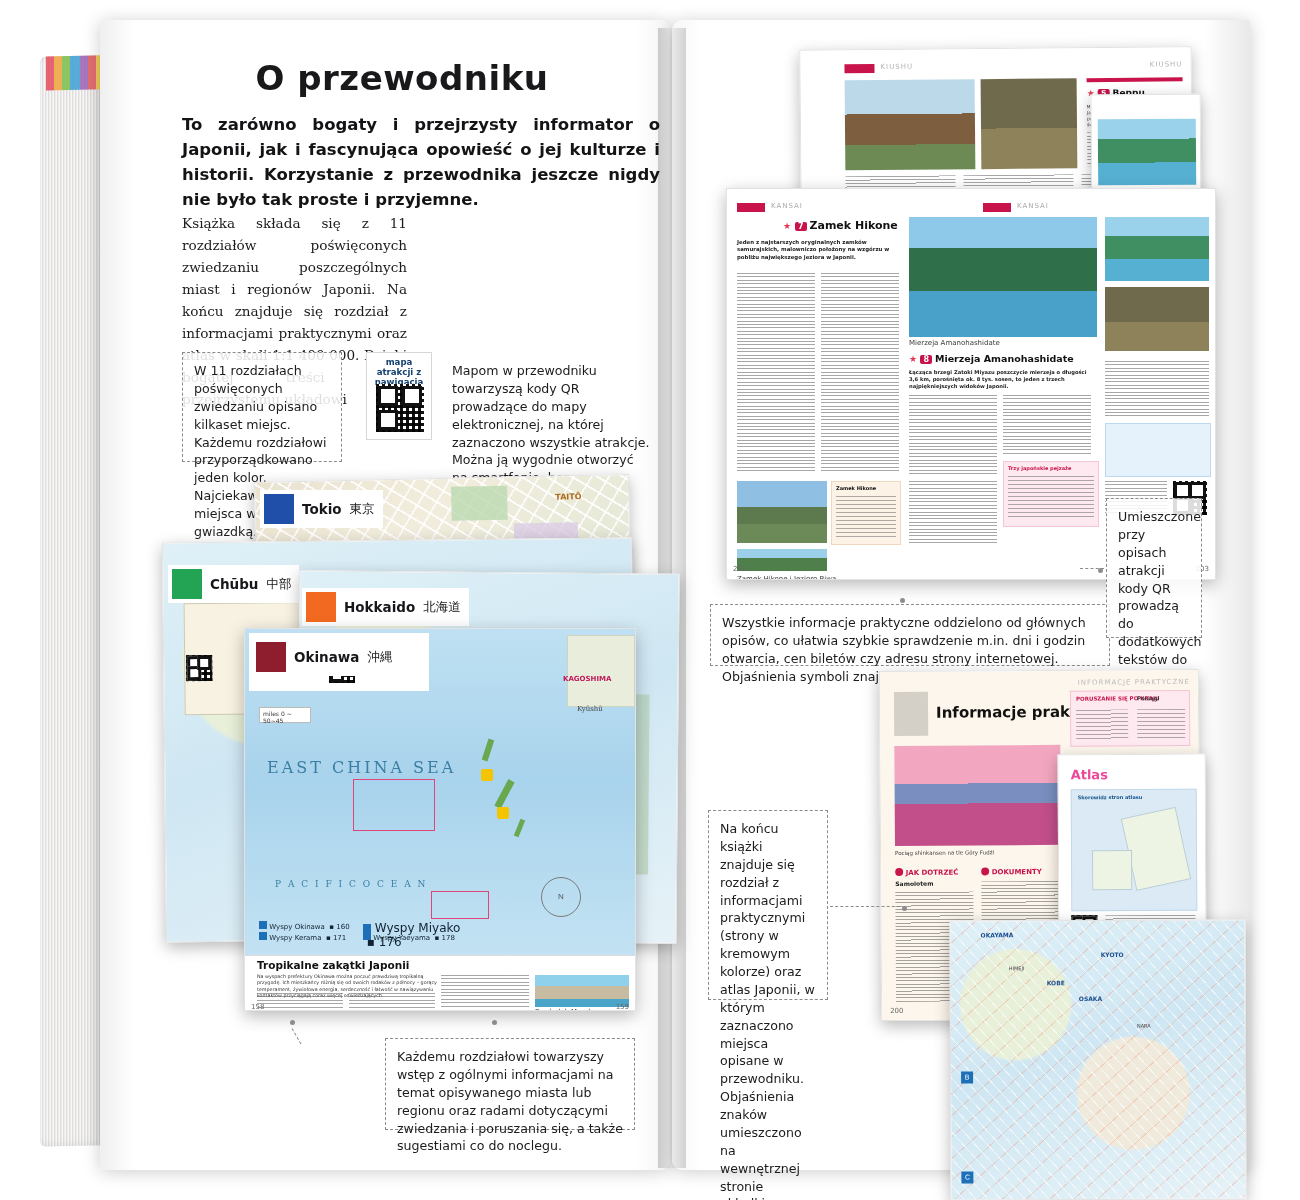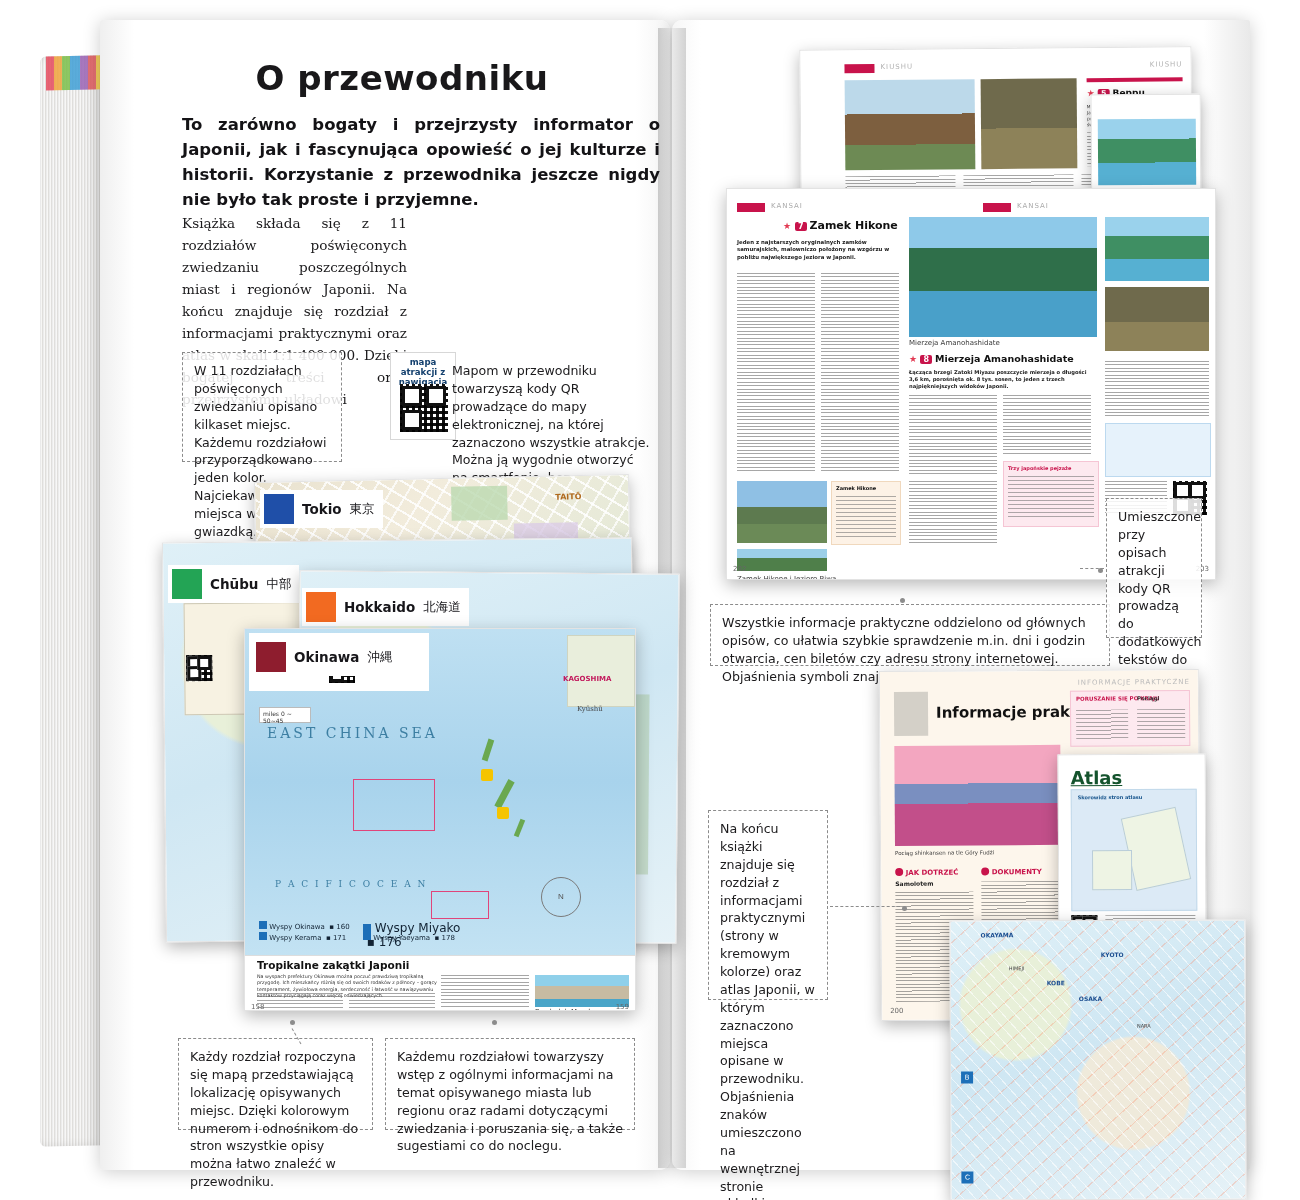--- a/index.html
+++ b/index.html
@@ -169,21 +169,20 @@
   .qr::before { left: 4%; top: 4%; }
   .qr::after  { right: 4%; top: 4%; }
   .qr > i     { left: 4%; bottom: 4%; }
 
   .qr-card {
     position: absolute;
     background: #ffffff;
     border: 1px solid #d7d7d7;
     box-sizing: border-box;
     text-align: center;
-    margin-left: 24px;
   }
   .qr-card .qr-title {
     font-family: "DejaVu Sans", sans-serif;
     font-size: 8.6px;
     font-weight: bold;
     color: #14406e;
     line-height: 1.15;
     padding: 5px 4px 2px;
   }
 
@@ -391,21 +390,21 @@
       <div style="position:absolute; left:4px; top:4px; width:180px; height:58px; background:#fff;"></div>
       <div class="qr" style="position:absolute; left:84px; top:28px; width:26px; height:26px;">
           <i></i>
         </div>
       <div style="position:absolute; left:322px; top:6px; width:66px; height:70px; background:#e9eedc; border:1px solid #cfd4c0;"></div>
       <div style="position:absolute; left:318px; top:46px; font-family:'DejaVu Sans',sans-serif; font-size:7px; color:#c2185b; font-weight:bold;">KAGOSHIMA</div>
       <div style="position:absolute; left:332px; top:76px; font-family:'DejaVu Serif',serif; font-size:7px; color:#444;">Kyūshū</div>
 
       <div style="position:absolute; left:14px; top:78px; width:52px; height:16px; background:#fff; border:1px solid #bbb; font-family:'DejaVu Sans',sans-serif; font-size:6px; color:#333; padding:2px 3px; box-sizing:border-box;">miles 0 ~ 50~45</div>
 
-      <div style="position:absolute; left:22px; top:96px; font-family:'DejaVu Serif',serif; font-size:14px; letter-spacing:3px; color:#3c7ea2;">EAST CHINA SEA</div>
+      <div style="position:absolute; left:22px; top:129px; font-family:'DejaVu Serif',serif; font-size:16px; letter-spacing:3px; color:#3c7ea2;">EAST CHINA SEA</div>
       <div style="position:absolute; left:30px; top:250px; font-family:'DejaVu Serif',serif; font-size:9px; letter-spacing:2px; color:#3c7ea2;">P A C I F I C   O C E A N</div>
 
       <div style="position:absolute; left:108px; top:150px; width:80px; height:50px; border:1.5px solid #e0457a;"></div>
       <div style="position:absolute; left:240px; top:110px; width:6px; height:22px; background:#6aa84f; transform:rotate(18deg);"></div>
       <div style="position:absolute; left:256px; top:150px; width:7px; height:30px; background:#6aa84f; transform:rotate(28deg);"></div>
       <div style="position:absolute; left:272px; top:190px; width:5px; height:18px; background:#6aa84f; transform:rotate(22deg);"></div>
       <div style="position:absolute; left:236px; top:140px; width:12px; height:12px; background:#f5c400; border-radius:2px;"></div>
       <div style="position:absolute; left:252px; top:178px; width:12px; height:12px; background:#f5c400; border-radius:2px;"></div>
       <div style="position:absolute; left:186px; top:262px; width:56px; height:26px; border:1.5px solid #e0457a;"></div>
 
@@ -445,21 +444,20 @@
       <div class="pg-num" style="left:6px; top:374px;">158</div>
       <div class="pg-num" style="right:6px; top:374px;">159</div>
     </div>
 
     <div class="chap-tag" style="left:212px; top:618px;">
       <span class="chap-swatch" style="background:#8e1d2e;"></span>
       <span>Okinawa</span>
       <span class="jp">沖縄</span>
     </div>
 
-    <div class="callout" style="left:138px; top:1018px; width:195px; height:92px;">Każdy rozdział rozpoczyna się mapą przedstawiającą lokalizację opisywanych miejsc. Dzięki kolorowym numerom i odnośnikom do stron wszystkie opisy można łatwo znaleźć w przewodniku.</div>
     <div class="callout" style="left:345px; top:1018px; width:250px; height:92px;">Każdemu rozdziałowi towarzyszy wstęp z ogólnymi informacjami na temat opisywanego miasta lub regionu oraz radami dotyczącymi zwiedzania i poruszania się, a także sugestiami co do noclegu.</div>
     <div class="dot" style="left:250px; top:1000px;"></div>
     <div class="dot" style="left:452px; top:1000px;"></div>
     <div class="leader" style="left:252px; top:1008px; width:18px; transform:rotate(60deg);"></div>
 
     <div class="spread" style="left:760px; top:28px; width:392px; height:158px; transform: rotate(-0.5deg);">
       <div style="position:absolute; left:0; top:0; width:392px; height:158px; background:#fff;"></div>
       <div class="hdr-bar" style="left:44px; top:14px; width:30px;"></div>
       <div class="caption-sm" style="left:80px; top:13px; letter-spacing:1px; color:#b2b2b2;">KIUSHU</div>
       <div class="caption-sm" style="right:8px; top:13px; letter-spacing:1px; color:#b2b2b2;">KIUSHU</div>
@@ -567,21 +565,21 @@
         <div class="txtlines" style="left:66px; top:18px; width:48px; height:30px;"></div>
       </div>
       <div style="position:absolute; left:190px; top:84px; width:118px; height:1px; background:#e0cfbb;"></div>
       <div class="txtlines dense" style="left:190px; top:96px; width:56px; height:230px;"></div>
       <div class="txtlines dense" style="left:252px; top:96px; width:56px; height:230px;"></div>
       <div class="pg-num" style="left:8px; bottom:5px;">200</div>
     </div>
 
     <div class="spread" style="left:1018px; top:734px; width:148px; height:190px; transform: rotate(-0.3deg);">
       <div style="position:absolute; inset:0; background:#ffffff;"></div>
-      <div style="position:absolute; left:12px; top:12px; font-family:'DejaVu Sans',sans-serif; font-size:18px; font-weight:bold; color:#14532d;text-decoration:underline;">Atlas</div>
+      <div style="position:absolute; left:12px; top:12px; font-family:'DejaVu Sans',sans-serif; font-size:13px; font-weight:bold; color:#ec4899;">Atlas</div>
       <div style="position:absolute; left:12px; top:34px; width:124px; height:120px; background:#dceaf6; border:1px solid #c2d9ea;">
         <div style="position:absolute; left:6px; top:4px; font-family:'DejaVu Sans',sans-serif; font-size:5px; font-weight:bold; color:#16548c;">Skorowidz stron atlasu</div>
         <div style="position:absolute; left:56px; top:22px; width:54px; height:72px; background:#eef4e4; border:1px solid #b9cdd9; transform:rotate(-12deg);"></div>
         <div style="position:absolute; left:20px; top:60px; width:38px; height:38px; background:#eef4e4; border:1px solid #b9cdd9;"></div>
       </div>
       <div class="qr" style="position:absolute; left:12px; top:160px; width:26px; height:26px;">
           <i></i>
         </div>
       <div class="txtlines dense" style="left:46px; top:160px; width:90px; height:24px;"></div>
     </div>

